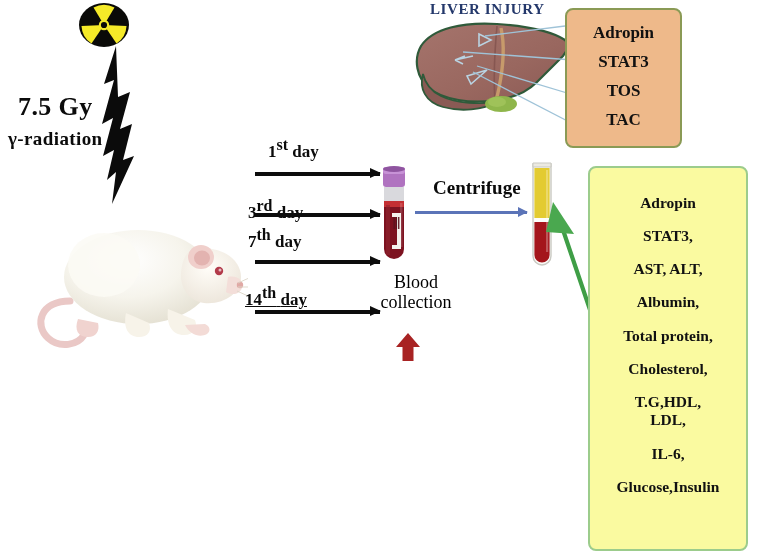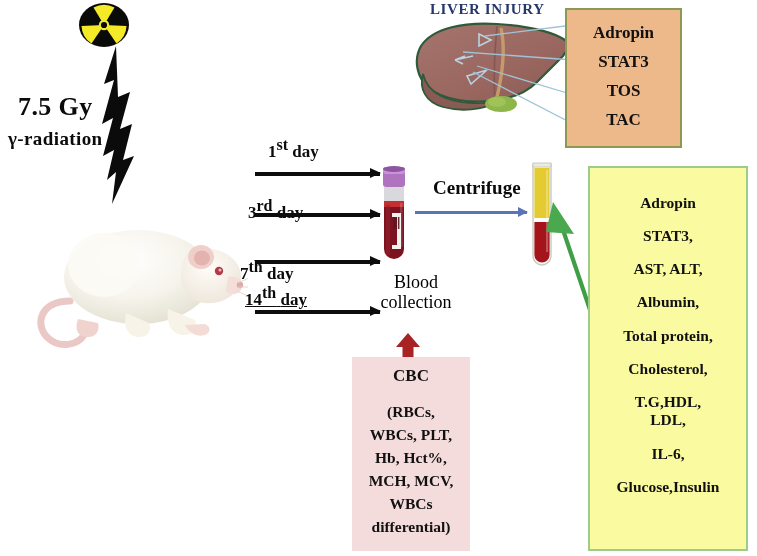--- a/index.html
+++ b/index.html
@@ -49,21 +49,21 @@
   
   #serum-tube-icon{position:absolute;left:527px;top:160px;width:30px;height:115px;}
 
   
   #liver-injury-label{position:absolute;left:430px;top:1px;font-weight:bold;
                       font-size:15px;color:#24386b;letter-spacing:.6px;white-space:nowrap;}
   #liver-image{position:absolute;left:405px;top:12px;width:180px;height:110px;}
   #liver-leader-lines{position:absolute;left:405px;top:10px;width:190px;height:130px;}
 
   
-  .panel{position:absolute;box-sizing:border-box;}
+  .panel{position:absolute;box-sizing:border-box;border-radius:8px;}
   #liver-marker-panel{left:565px;top:8px;width:117px;height:140px;
                       background:#eeb98a;border:2px solid #8a9a55;}
   #liver-marker-panel .plist{padding-top:8px;}
   #liver-marker-panel .pitem{font-weight:bold;font-size:17px;color:#111;
                              text-align:center;line-height:1.0;padding:6px 0 6px 0;}
 
   #serum-marker-panel{left:588px;top:166px;width:160px;height:385px;
                       background:#fafaa0;border:2px solid #9ccc8c;}
   #serum-marker-panel .plist{padding-top:18px;}
   #serum-marker-panel .pitem{font-weight:bold;font-size:15.5px;color:#111;
@@ -164,21 +164,21 @@
 
   <div class="tl-label" style="left:248px;top:184px;margin-top:13px;">
     <span>3</span><sup>rd</sup>
     <span>day</span>
   </div>
   <div class="tl-arrow" style="left:255px;top:209px;width:125px;">
     <span class="shaft"></span>
       <span class="head"></span>
   </div>
 
-  <div class="tl-label" style="left:240px;top:226px;margin-top:32px;">
+  <div class="tl-label" style="left:248px;top:226px;">
     <span>7</span><sup>th</sup>
     <span>day</span>
   </div>
   <div class="tl-arrow" style="left:255px;top:256px;width:125px;">
     <span class="shaft"></span>
       <span class="head"></span>
   </div>
 
   <div class="tl-label" style="left:245px;top:284px;text-decoration:underline;">
     <span>14</span><sup>th</sup>
@@ -309,25 +309,14 @@
       <div class="pitem">Glucose,Insulin</div>
     </div>
   </div>
 
   <div id="cbc-arrow-icon">
     <svg viewBox="0 0 26 28" width="26" height="28">
       <path d="M13 0 L25 14 L18.5 14 L18.5 28 L7.5 28 L7.5 14 L1 14 Z" fill="#a82323"></path>
     </svg>
   </div>
 
-  <div class="panel" id="cbc-panel">
-    <div class="ptitle">CBC</div>
-    <div class="plist">
-      <div class="pitem">(RBCs,</div>
-      <div class="pitem">WBCs, PLT,</div>
-      <div class="pitem">Hb, Hct%,</div>
-      <div class="pitem">MCH, MCV,</div>
-      <div class="pitem">WBCs</div>
-      <div class="pitem">differential)</div>
-    </div>
-  </div>
 
 </div>
 
 </body></html>

